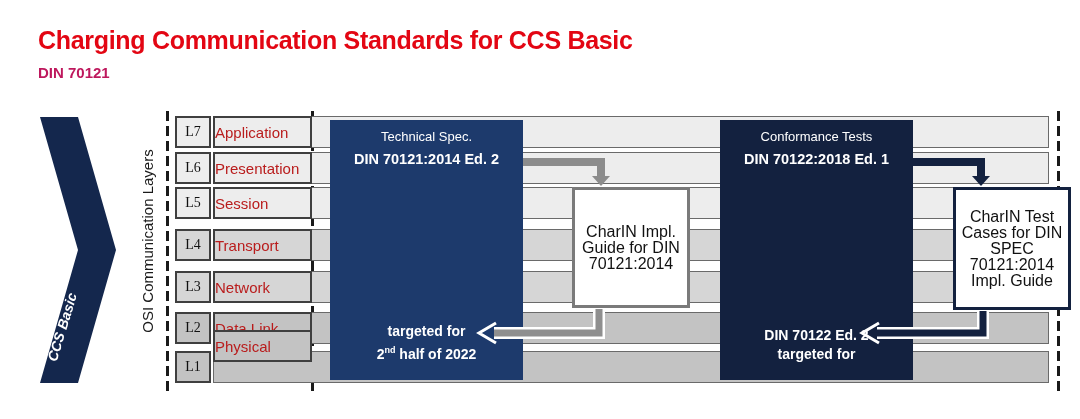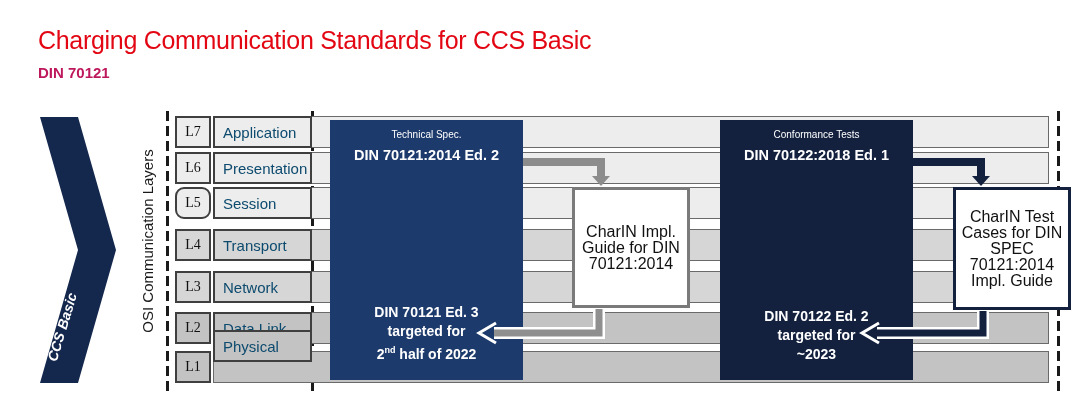--- a/index.html
+++ b/index.html
@@ -1,21 +1,21 @@
 <!DOCTYPE html>
 <html><head>
 <meta charset="utf-8">
 <style>
   html,body{margin:0;padding:0;background:#fff;}
   .canvas{
     position:relative;width:1080px;height:419px;background:#ffffff;
     font-family:"Liberation Sans", sans-serif;overflow:hidden;
   }
   .title{
-    position:absolute;left:38px;top:26px;font-size:25px;font-weight:normal;
+    position:absolute;left:38px;top:26px;font-size:25px;font-weight:bold;
     color:#e30613;white-space:nowrap;letter-spacing:-0.3px;
   }
   .subtitle{
     position:absolute;left:38px;top:64px;font-size:15px;font-weight:bold;color:#be185d;
   }
   .chevron-svg{position:absolute;left:0;top:0;}
   .osi-axis{
     position:absolute;left:147px;top:241px;transform:translate(-50%,-50%) rotate(-90deg);
     font-size:15px;color:#1a1a1a;white-space:nowrap;
   }
@@ -28,30 +28,30 @@
     border:1.5px solid #6a6a6a;
   }
   .l-box{
     position:absolute;left:175px;width:36px;height:32px;box-sizing:border-box;
     border:2px solid #3f3f3f;display:flex;align-items:center;justify-content:center;
     font-size:14px;color:#111;font-family:Liberation Serif, serif;
   }
   .name-box{
     position:absolute;left:213px;width:99px;height:32px;box-sizing:border-box;
     border:2px solid #3f3f3f;display:flex;align-items:center;
-    padding-left:8px;font-size:15px;color:#0c4a6e;
+    font-size:15px;color:#b91c1c;
   }
   .light{background:#ededed;}
   .mid{background:#d6d6d6;}
   .dark{background:#c3c3c3;}
   .navy-box{
     position:absolute;top:120px;width:193px;height:260px;box-sizing:border-box;
     color:#fff;text-align:center;
   }
-  .navy-box .col-title{margin-top:9px;font-size:10px;}
+  .navy-box .col-title{margin-top:9px;font-size:13px;}
   .navy-box .col-standard{margin-top:7px;font-size:14.5px;font-weight:bold;}
   .future{
     position:absolute;left:0;right:0;bottom:16px;font-size:14px;font-weight:bold;line-height:19px;
   }
   .future sup{font-size:9px;vertical-align:super;}
   .white-box{
     position:absolute;top:187px;width:118px;box-sizing:border-box;background:#fff;
     display:flex;flex-direction:column;align-items:center;justify-content:center;
     font-size:16px;color:#111;text-align:center;line-height:16px;margin-left:24px;
   }
@@ -79,51 +79,49 @@
   <div class="row-bar light" style="top:116px;"></div>
   <div class="row-bar light" style="top:152px;"></div>
   <div class="row-bar light" style="top:187px;"></div>
   <div class="row-bar mid" style="top:229px;"></div>
   <div class="row-bar mid" style="top:271px;"></div>
   <div class="row-bar dark" style="top:312px;"></div>
   <div class="row-bar dark" style="top:351px;"></div>
 
   <div class="l-box light" style="top:116px;">L7</div>
   <div class="l-box light" style="top:152px;">L6</div>
-  <div class="l-box light" style="top:187px;border-radius:9px;">L5</div>
+  <div class="l-box light" style="top:187px;">L5</div>
   <div class="l-box mid" style="top:229px;">L4</div>
   <div class="l-box mid" style="top:271px;">L3</div>
   <div class="l-box dark" style="top:312px;">L2</div>
   <div class="l-box dark" style="top:351px;">L1</div>
 
   <div class="name-box light" style="top:116px;">Application</div>
   <div class="name-box light" style="top:152px;">Presentation</div>
   <div class="name-box light" style="top:187px;">Session</div>
   <div class="name-box mid" style="top:229px;">Transport</div>
   <div class="name-box mid" style="top:271px;">Network</div>
   <div class="name-box dark" style="top:312px;">Data Link</div>
   <div class="name-box dark" style="top:330px;">Physical</div>
 
   <div class="navy-box" style="left:330px;background:#1d3a6c;">
     <div class="col-title">Technical Spec.</div>
     <div class="col-standard">DIN  70121:2014 Ed. 2</div>
     <div class="future">
-      <div>DIN 70121 Ed. 3</div>
       <div>targeted for</div>
       <div><span>2</span><sup>nd</sup><span> half of 2022</span></div>
     </div>
   </div>
 
   <div class="navy-box" style="left:712px;background:#13213f;margin-left:8px;">
     <div class="col-title">Conformance Tests</div>
     <div class="col-standard">DIN 70122:2018 Ed. 1</div>
     <div class="future">
       <div>DIN 70122 Ed. 2</div>
       <div>targeted for</div>
-      <div>~2023</div>
     </div>
   </div>
 
   <div class="white-box" style="left:548px;height:121px;border:3px solid #7a7a7a;">
     <div>CharIN Impl.</div>
     <div>Guide for DIN</div>
     <div>70121:2014</div>
   </div>
 
   <div class="white-box" style="left:929px;height:123px;border:3px solid #13213f;">

